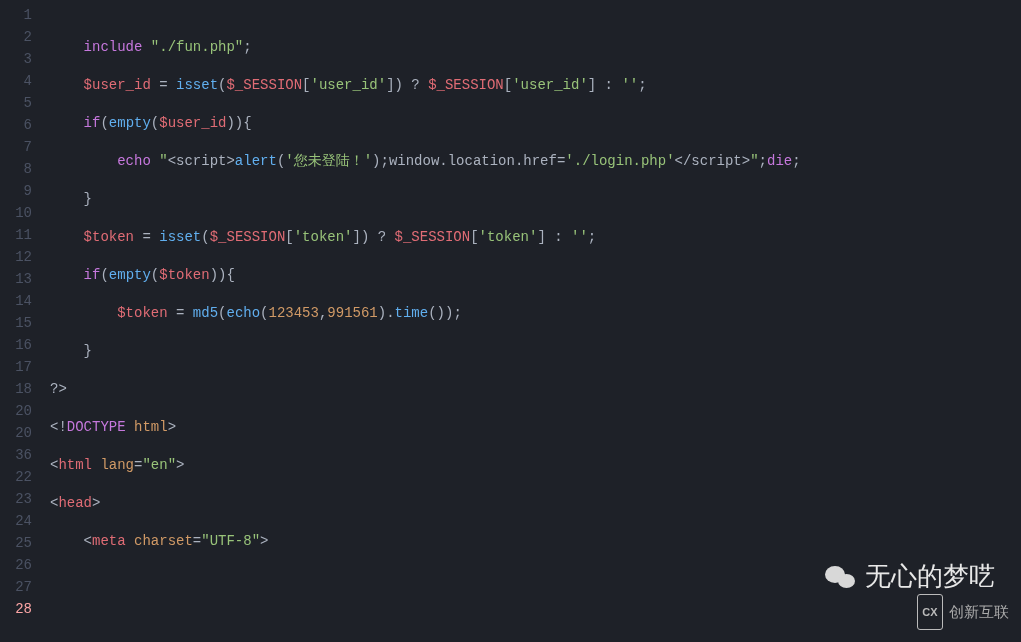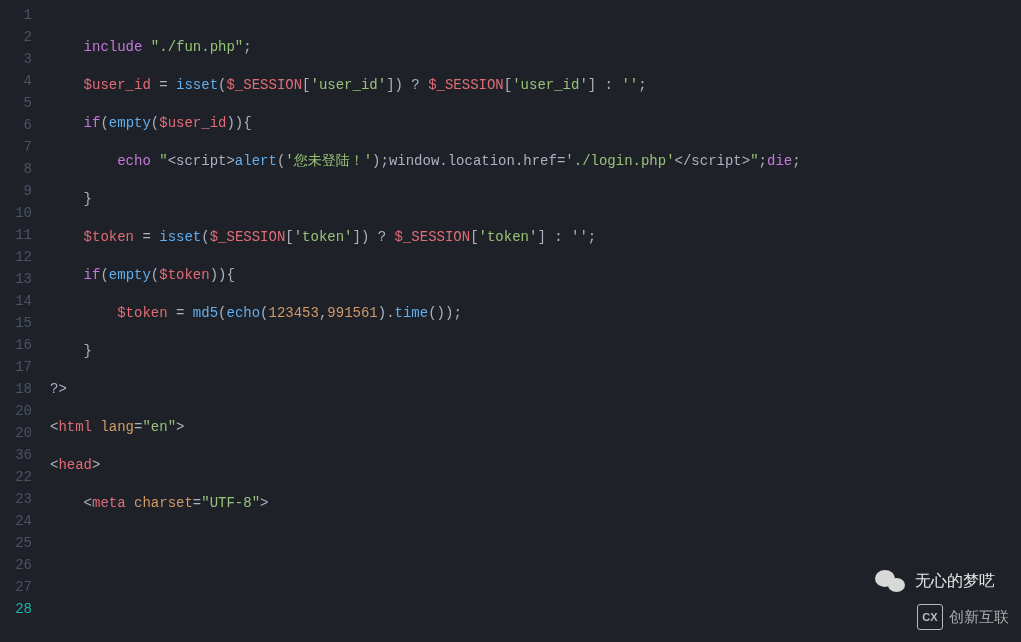--- a/index.html
+++ b/index.html
@@ -40,21 +40,21 @@
 .c-var { color: #e06c75; }
 .c-num { color: #d19a66; }
 .c-punc { color: #abb2bf; }
 .c-delim { color: #abb2bf; }
 .c-doctype { color: #c678dd; }
 .watermark1 {
   position: absolute;
   right: 26px;
   bottom: 48px;
   color: #e8e8e8;
-  font-size: 16px;
+  font-size: 26px;
   font-family: "Microsoft YaHei", sans-serif;
   display: flex;
   align-items: center;
   gap: 10px;
 }
 .watermark1 .wechat {
   width: 30px; height: 26px; position: relative;
 }
 .watermark1 .wechat::before {
   content: '';
@@ -77,21 +77,21 @@
   right: 12px;
   bottom: 12px;
   display: flex;
   align-items: center;
   gap: 6px;
   font-family: "Microsoft YaHei", sans-serif;
   font-size: 15px;
   color: #aaa;
 }
 .watermark2 .logo {
-  width: 26px; height: 26px;
+  width: 26px; height: 36px;
   border: 1px solid #bbb;
   border-radius: 3px;
   display: flex;
   align-items: center;
   justify-content: center;
   font-size: 11px;
   color: #bbb;
   font-weight: bold;
 }
 </style>
@@ -120,34 +120,35 @@
       <div>18</div>
       <div>20</div>
       <div>20</div>
       <div>36</div>
       <div>22</div>
       <div>23</div>
       <div>24</div>
       <div>25</div>
       <div>26</div>
       <div>27</div>
-      <div style="color: #14b8a6;">28</div>
+      <div style="color: #fca5a5;">28</div>
     </div>
   <div class="code">
 
 <div class="line">    <span class="c-kw">include</span> <span class="c-str">"./fun.php"</span><span class="c-punc">;</span></div>
 <div class="line">    <span class="c-var">$user_id</span><span class="c-punc"> = </span><span class="c-fn">isset</span><span class="c-punc">(</span><span class="c-var">$_SESSION</span><span class="c-punc">[</span><span class="c-str">'user_id'</span><span class="c-punc">]) ? </span><span class="c-var">$_SESSION</span><span class="c-punc">[</span><span class="c-str">'user_id'</span><span class="c-punc">] : </span><span class="c-str">''</span><span class="c-punc">;</span></div>
 <div class="line">    <span class="c-kw">if</span><span class="c-punc">(</span><span class="c-fn">empty</span><span class="c-punc">(</span><span class="c-var">$user_id</span><span class="c-punc">)){</span></div>
 <div class="line">        <span class="c-kw">echo</span><span> </span><span class="c-str">"</span><span class="c-punc">&lt;script&gt;</span><span class="c-fn">alert</span><span class="c-punc">(</span><span class="c-str">'您未登陆！'</span><span class="c-punc">);window.location.href=</span><span class="c-str">'./login.php'</span><span class="c-punc">&lt;/script&gt;</span><span class="c-str">"</span><span class="c-punc">;</span><span class="c-kw">die</span><span class="c-punc">;</span></div>
 <div class="line">    <span class="c-punc">}</span></div>
 <div class="line">    <span class="c-var">$token</span><span class="c-punc"> = </span><span class="c-fn">isset</span><span class="c-punc">(</span><span class="c-var">$_SESSION</span><span class="c-punc">[</span><span class="c-str">'token'</span><span class="c-punc">]) ? </span><span class="c-var">$_SESSION</span><span class="c-punc">[</span><span class="c-str">'token'</span><span class="c-punc">] : </span><span class="c-str">''</span><span class="c-punc">;</span></div>
 <div class="line">    <span class="c-kw">if</span><span class="c-punc">(</span><span class="c-fn">empty</span><span class="c-punc">(</span><span class="c-var">$token</span><span class="c-punc">)){</span></div>
 <div class="line">        <span class="c-var">$token</span><span class="c-punc"> = </span><span class="c-fn">md5</span><span class="c-punc">(</span><span class="c-fn">echo</span><span class="c-punc">(</span><span class="c-num">123453</span><span class="c-punc">,</span><span class="c-num">991561</span><span class="c-punc">).</span><span class="c-fn">time</span><span class="c-punc">());</span></div>
 <div class="line">    <span class="c-punc">}</span></div>
 <div class="line"><span class="c-delim">?&gt;</span></div>
+<div class="line"><span class="c-delim">&lt;!</span><span class="c-doctype">DOCTYPE</span><span> </span><span class="c-attr">html</span><span class="c-delim">&gt;</span></div>
 <div class="line"><span class="c-delim">&lt;</span><span class="c-tag">html</span><span class="c-attr"> lang</span><span class="c-punc">=</span><span class="c-str">"en"</span><span class="c-delim">&gt;</span></div>
 <div class="line"><span class="c-delim">&lt;</span><span class="c-tag">head</span><span class="c-delim">&gt;</span></div>
 <div class="line">    <span class="c-delim">&lt;</span><span class="c-tag">meta</span><span class="c-attr"> charset</span><span class="c-punc">=</span><span class="c-str">"UTF-8"</span><span class="c-delim">&gt;</span></div>
 
 
 
 
 
 
 

